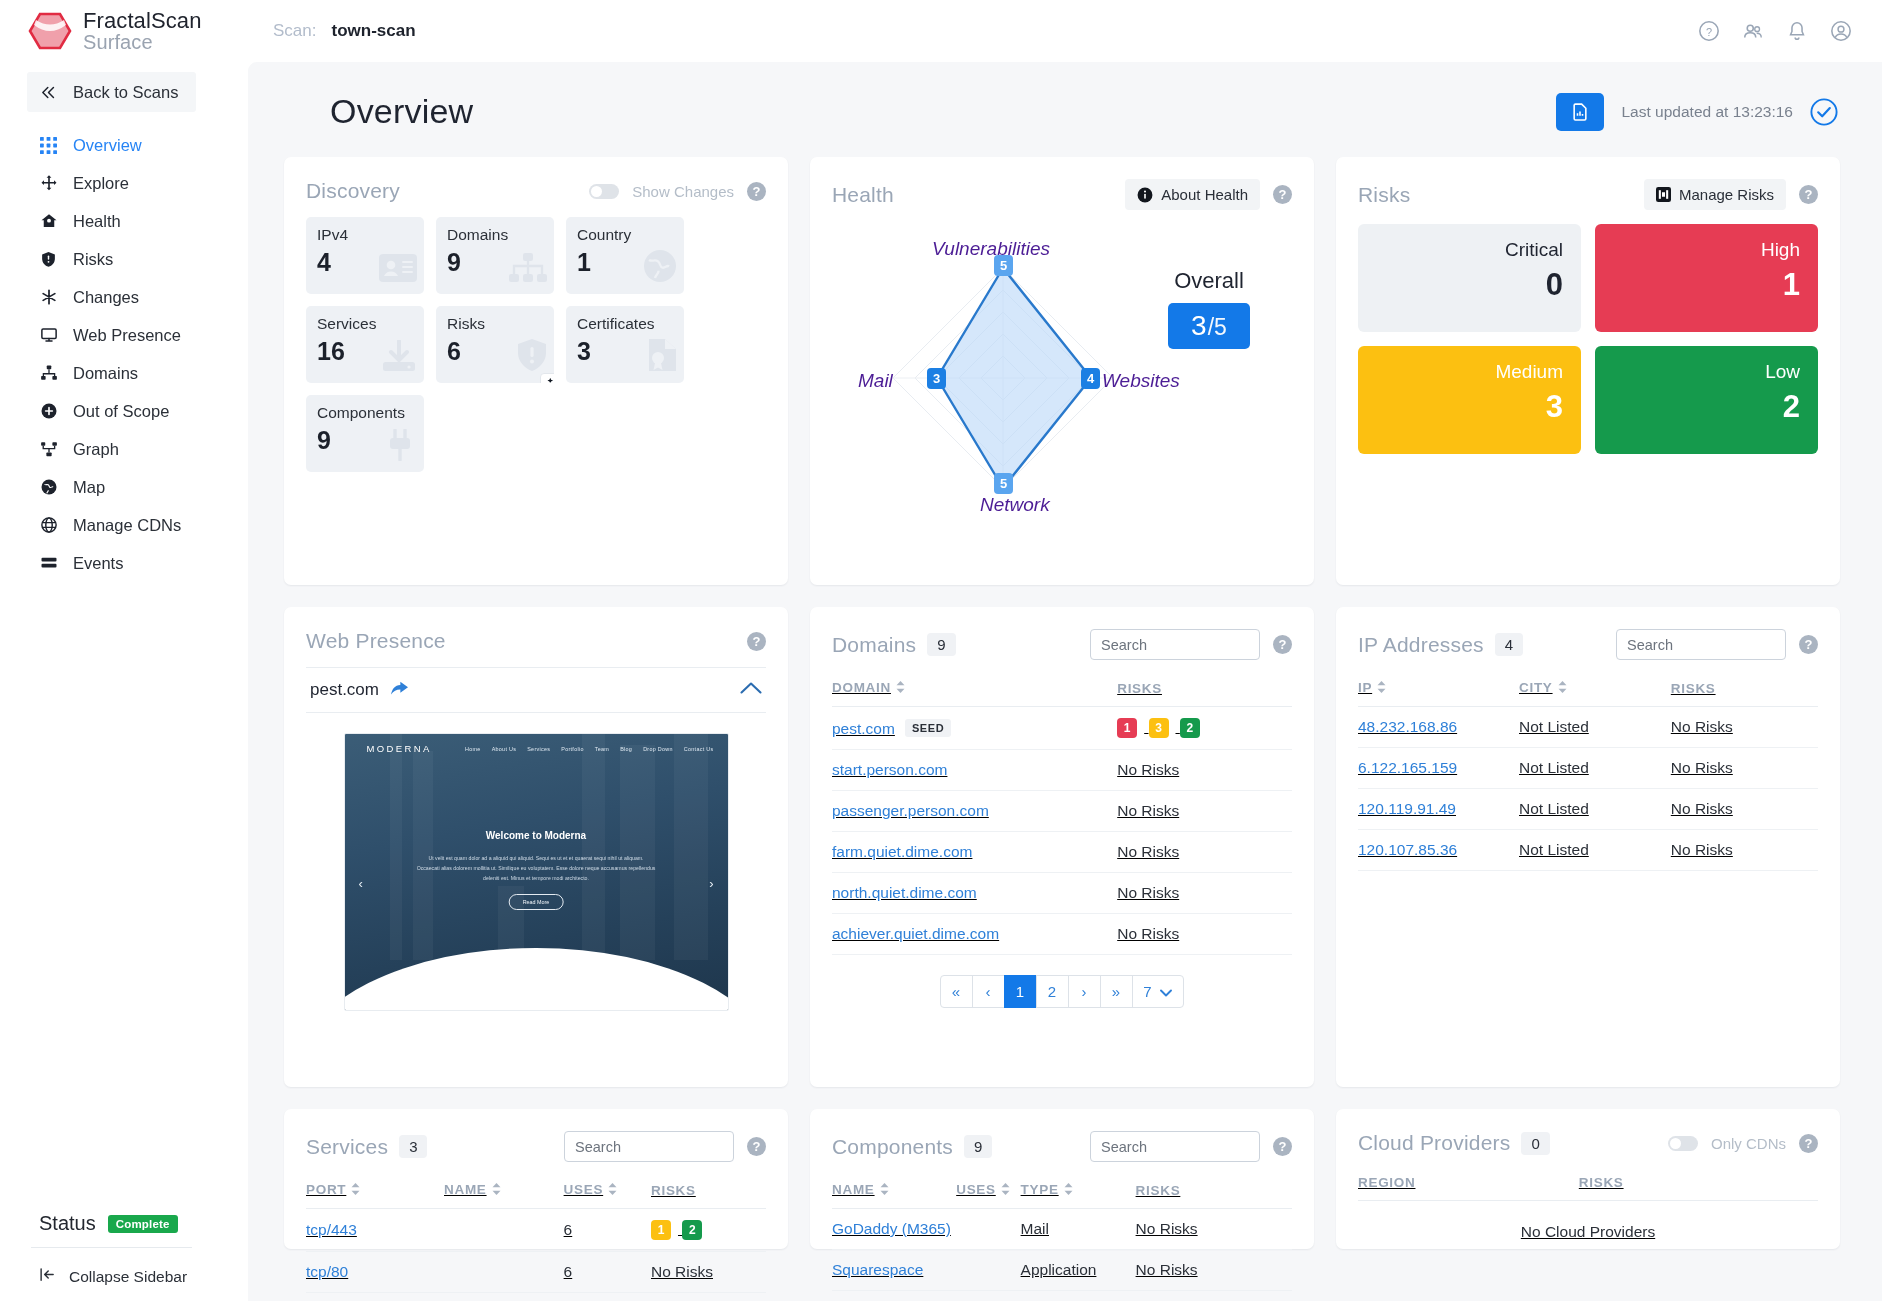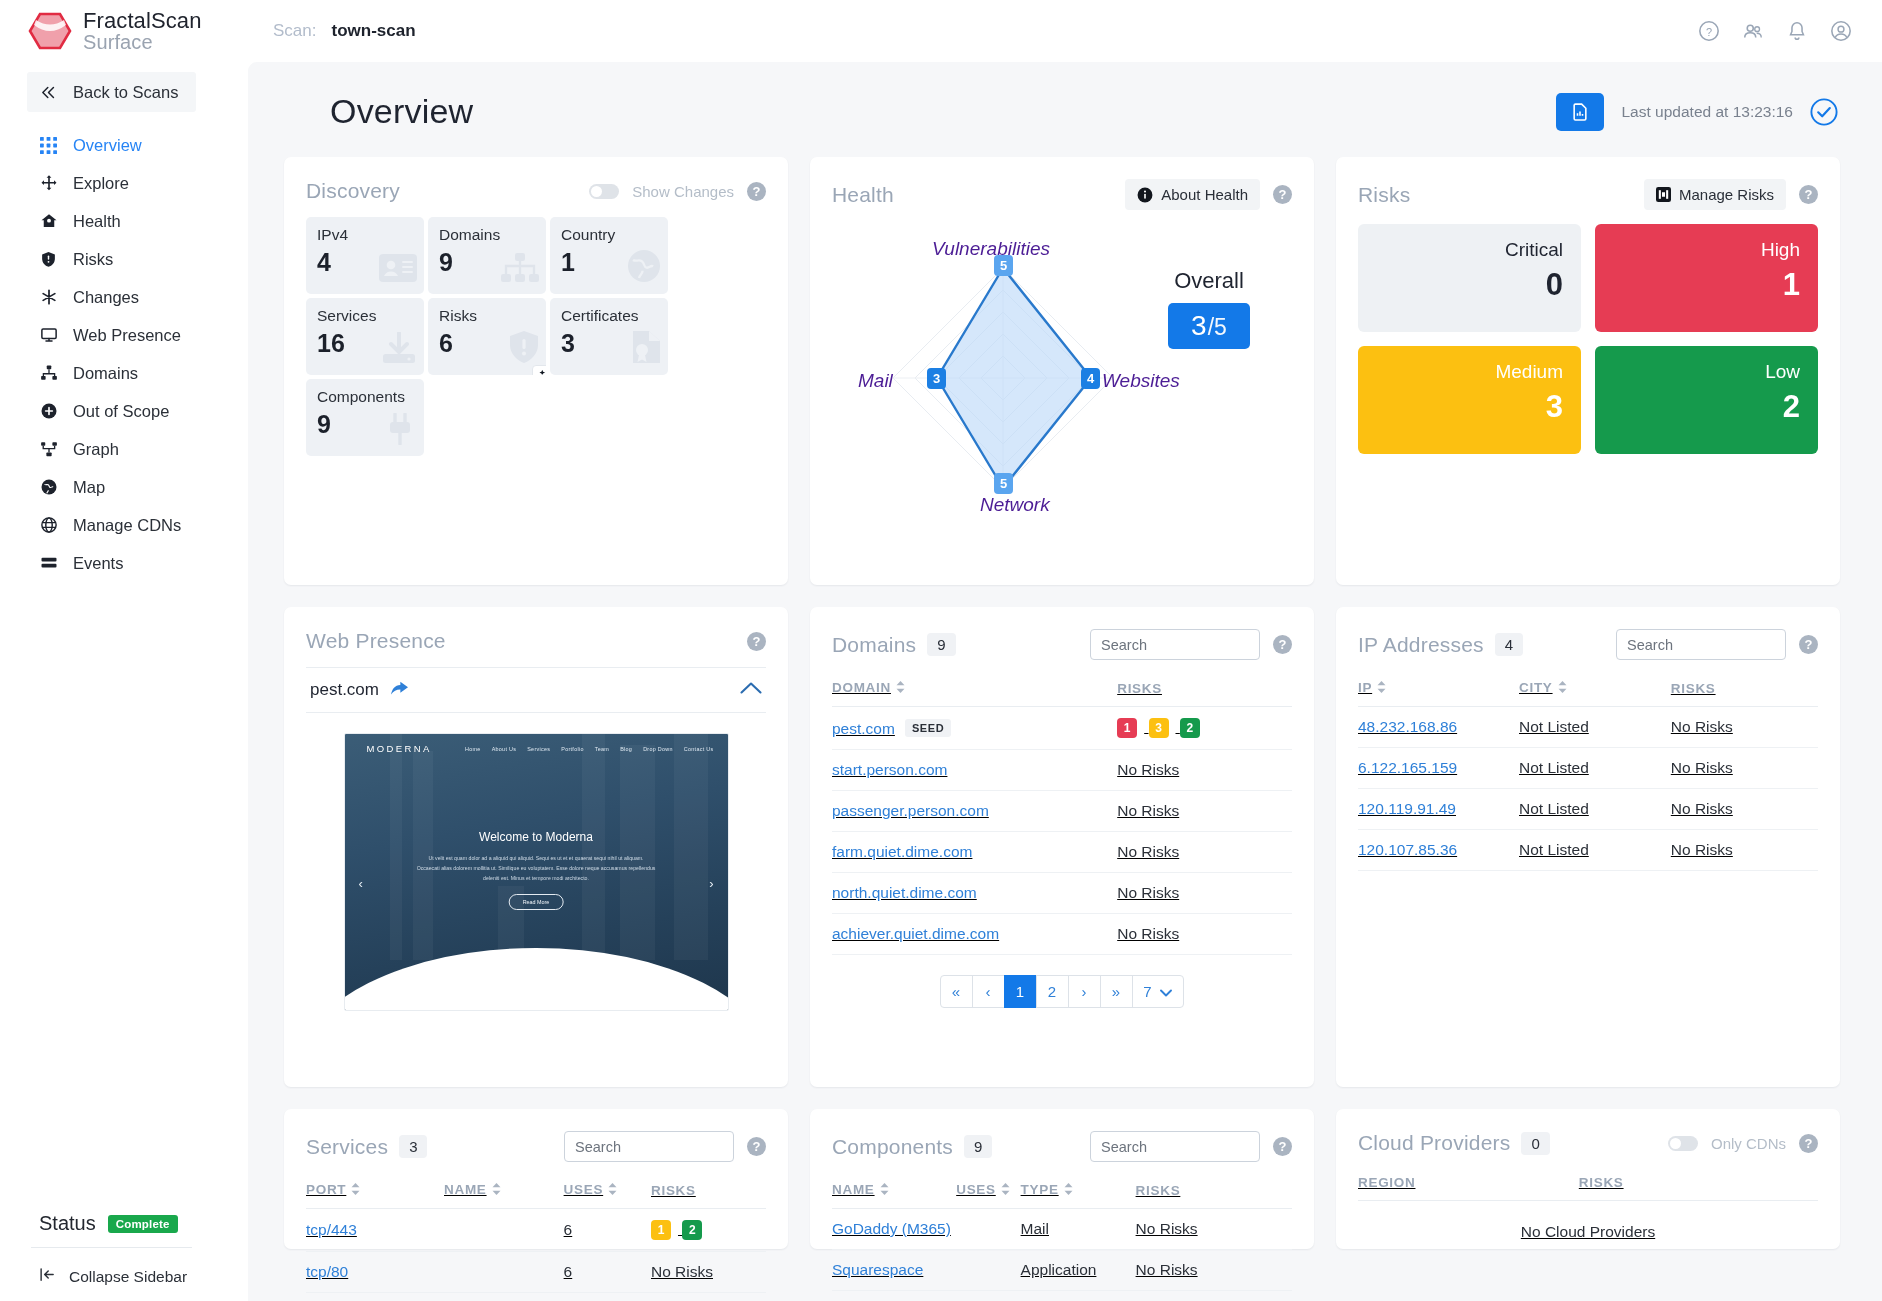--- a/index.html
+++ b/index.html
@@ -124,21 +124,21 @@
     font-size: 15px; color: #2a2f38; cursor: pointer;
   }
   .searchbox {
     width: 170px; height: 31px; border: 1px solid #ccd3dc; border-radius: 4px;
     padding: 0 10px; font-size: 14.5px; color: #2b3038; background: #fff;
     font-family: "Liberation Sans", sans-serif;
   }
   .searchbox::placeholder { color: #6d747e; }
 
   
-  .disc-grid { display: flex; flex-wrap: wrap; gap: 4px; }
+  .disc-grid { display: flex; flex-wrap: wrap; gap: 12px; }
   .disctile {
     width: 118px; height: 77px; background: #eef1f5; border-radius: 5px;
     padding: 9px 11px; position: relative; overflow: hidden; cursor: pointer;
   }
   .disctile .t { font-size: 15.5px; color: #2b3038; }
   .disctile .n { font-size: 25px; color: #1c212b; font-weight: bold; margin-top: 4px; }
   .disctile .bgi { position: absolute; right: 7px; bottom: 7px; color: #dfe4eb; }
   .sparkbtn {
     position: absolute; width: 23px; height: 19px; background: #fff;
     border: 1px solid #e3e7ec; border-radius: 4px;
@@ -188,21 +188,21 @@
     border: 1px solid #e8ecf0; border-radius: 2px; background: #fff;
     overflow: hidden; position: relative;
   }
   .shot-img { position: absolute; inset: 0; background:
       linear-gradient(170deg, #3b5d77 0%, #2f4f6b 35%, #25415a 70%, #1e364c 100%); }
   .shot-curve { position: absolute; left: -12%; bottom: -58px; width: 124%; height: 120px;
       background: #fff; border-radius: 50% 50% 0 0 / 100% 100% 0 0; }
   .shot-nav { position: absolute; top: 9px; left: 22px; right: 14px; display: flex; align-items: center; }
   .shot-logo { color: #fff; font-size: 9.5px; letter-spacing: 2.4px; }
   .shot-links { margin-left: auto; display: flex; gap: 11px; font-size: 5.4px; color: #dfe9f2; letter-spacing: .3px; }
-  .shot-h1 { position: absolute; top: 96px; width: 100%; text-align: center; color: #fff; font-size: 12px; font-weight: normal; }
+  .shot-h1 { position: absolute; top: 96px; width: 100%; text-align: center; color: #fff; font-size: 10px; font-weight: bold; }
   .shot-p { position: absolute; top: 120px; left: 72px; right: 72px; text-align: center; color: #cfdbe6; font-size: 5.2px; line-height: 1.9; }
   .shot-btn { position: absolute; top: 160px; left: 50%; transform: translateX(-50%);
       border: 1px solid #e4ebf2; border-radius: 9px; color: #eef3f8; font-size: 5.4px; padding: 4px 13px; }
   .shot-arrow { position: absolute; top: 142px; color: #e8eef4; font-size: 13px; }
   .bld { position: absolute; background: rgba(255,255,255,.045); }
 
   
   table { width: 100%; border-collapse: collapse; text-decoration: underline; }
   th {
     text-align: left; font-size: 13.5px; color: #9aa6b6; letter-spacing: .7px;

